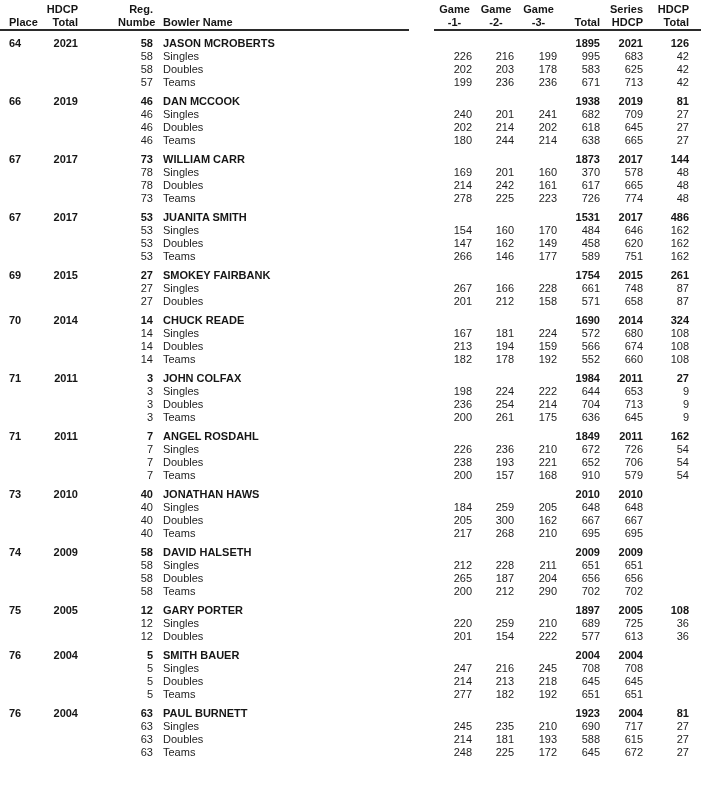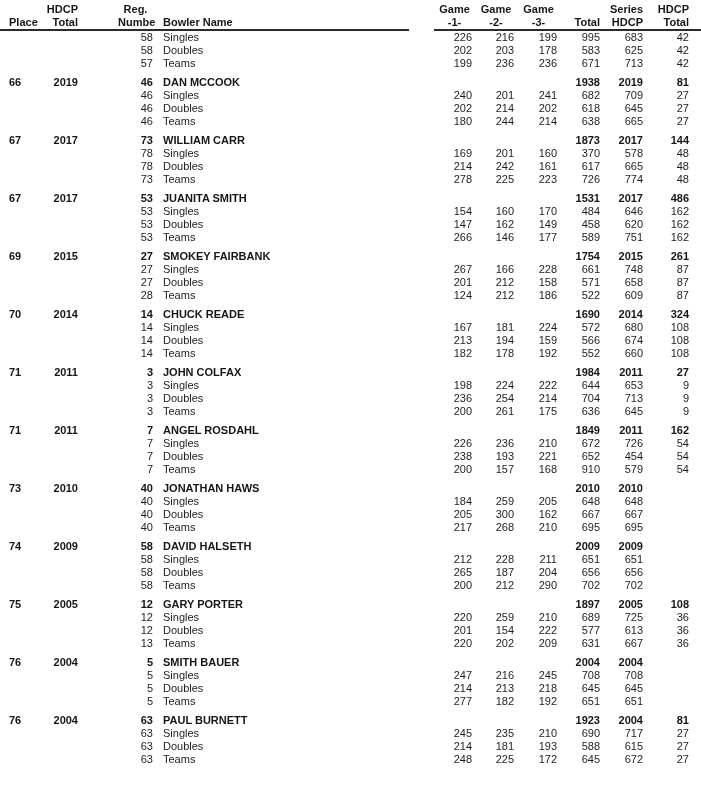--- a/index.html
+++ b/index.html
@@ -26,21 +26,21 @@
     vertical-align: bottom;
   }
   thead th { font-weight: bold; color: #161616; }
   thead tr.hrow2 th { border-bottom: 2px solid #2b2b2b; }
   thead tr.hrow2 th.sp { border-bottom: none; }
 
   
   .c-place { text-align: left; padding-left: 9px; }
   .c-hdcp  { text-align: right; padding-right: 6px; }
   .c-reg   { text-align: right; padding-right: 2px; }
-  th.c-reg { text-align: center; padding-left: 34px; }
+  th.c-reg { text-align: right; padding-left: 34px; }
   .c-name  { text-align: left; padding-left: 8px; }
   .c-num   { text-align: right; padding-right: 3px; }
   th.th-game { text-align: center; padding-right: 0; }
   .c-last  { padding-right: 12px !important; }
   .sp { }
 
   tr.bowler td { font-weight: bold; padding-top: 6px; color: #161616; }
   tr.event td  { font-weight: normal; }
 </style>
 </head>
@@ -83,20 +83,33 @@
         <th class="sp"></th>
         <th class="c-num th-game">-1-</th>
         <th class="c-num th-game">-2-</th>
         <th class="c-num th-game">-3-</th>
         <th class="c-num">Total</th>
         <th class="c-num">HDCP</th>
         <th class="c-num c-last">Total</th>
       </tr>
     </thead>
     <tbody>
+        <tr class="bowler">
+          <td class="c-place">64</td>
+          <td class="c-hdcp">2021</td>
+          <td class="c-reg">58</td>
+          <td class="c-name">JASON MCROBERTS</td>
+          <td class="sp"></td>
+          <td class="c-num"></td>
+          <td class="c-num"></td>
+          <td class="c-num"></td>
+          <td class="c-num">1895</td>
+          <td class="c-num">2021</td>
+          <td class="c-num c-last">126</td>
+        </tr>
         <tr class="event">
           <td class="c-place"></td>
           <td class="c-hdcp"></td>
           <td class="c-reg">58</td>
           <td class="c-name">Singles</td>
           <td class="sp"></td>
           <td class="c-num">226</td>
           <td class="c-num">216</td>
           <td class="c-num">199</td>
           <td class="c-num">995</td>
@@ -317,33 +330,20 @@
           <td class="c-reg">27</td>
           <td class="c-name">Doubles</td>
           <td class="sp"></td>
           <td class="c-num">201</td>
           <td class="c-num">212</td>
           <td class="c-num">158</td>
           <td class="c-num">571</td>
           <td class="c-num">658</td>
           <td class="c-num c-last">87</td>
         </tr>
-        <tr class="event">
-          <td class="c-place"></td>
-          <td class="c-hdcp"></td>
-          <td class="c-reg">28</td>
-          <td class="c-name">Teams</td>
-          <td class="sp"></td>
-          <td class="c-num">124</td>
-          <td class="c-num">212</td>
-          <td class="c-num">186</td>
-          <td class="c-num">522</td>
-          <td class="c-num">609</td>
-          <td class="c-num c-last">87</td>
-        </tr>
         <tr class="bowler">
           <td class="c-place">70</td>
           <td class="c-hdcp">2014</td>
           <td class="c-reg">14</td>
           <td class="c-name">CHUCK READE</td>
           <td class="sp"></td>
           <td class="c-num"></td>
           <td class="c-num"></td>
           <td class="c-num"></td>
           <td class="c-num">1690</td>
@@ -470,21 +470,21 @@
         <tr class="event">
           <td class="c-place"></td>
           <td class="c-hdcp"></td>
           <td class="c-reg">7</td>
           <td class="c-name">Doubles</td>
           <td class="sp"></td>
           <td class="c-num">238</td>
           <td class="c-num">193</td>
           <td class="c-num">221</td>
           <td class="c-num">652</td>
-          <td class="c-num">454</td>
+          <td class="c-num">706</td>
           <td class="c-num c-last">54</td>
         </tr>
         <tr class="event">
           <td class="c-place"></td>
           <td class="c-hdcp"></td>
           <td class="c-reg">7</td>
           <td class="c-name">Teams</td>
           <td class="sp"></td>
           <td class="c-num">200</td>
           <td class="c-num">157</td>
@@ -629,33 +629,20 @@
           <td class="c-reg">12</td>
           <td class="c-name">Doubles</td>
           <td class="sp"></td>
           <td class="c-num">201</td>
           <td class="c-num">154</td>
           <td class="c-num">222</td>
           <td class="c-num">577</td>
           <td class="c-num">613</td>
           <td class="c-num c-last">36</td>
         </tr>
-        <tr class="event">
-          <td class="c-place"></td>
-          <td class="c-hdcp"></td>
-          <td class="c-reg">13</td>
-          <td class="c-name">Teams</td>
-          <td class="sp"></td>
-          <td class="c-num">220</td>
-          <td class="c-num">202</td>
-          <td class="c-num">209</td>
-          <td class="c-num">631</td>
-          <td class="c-num">667</td>
-          <td class="c-num c-last">36</td>
-        </tr>
         <tr class="bowler">
           <td class="c-place">76</td>
           <td class="c-hdcp">2004</td>
           <td class="c-reg">5</td>
           <td class="c-name">SMITH BAUER</td>
           <td class="sp"></td>
           <td class="c-num"></td>
           <td class="c-num"></td>
           <td class="c-num"></td>
           <td class="c-num">2004</td>

